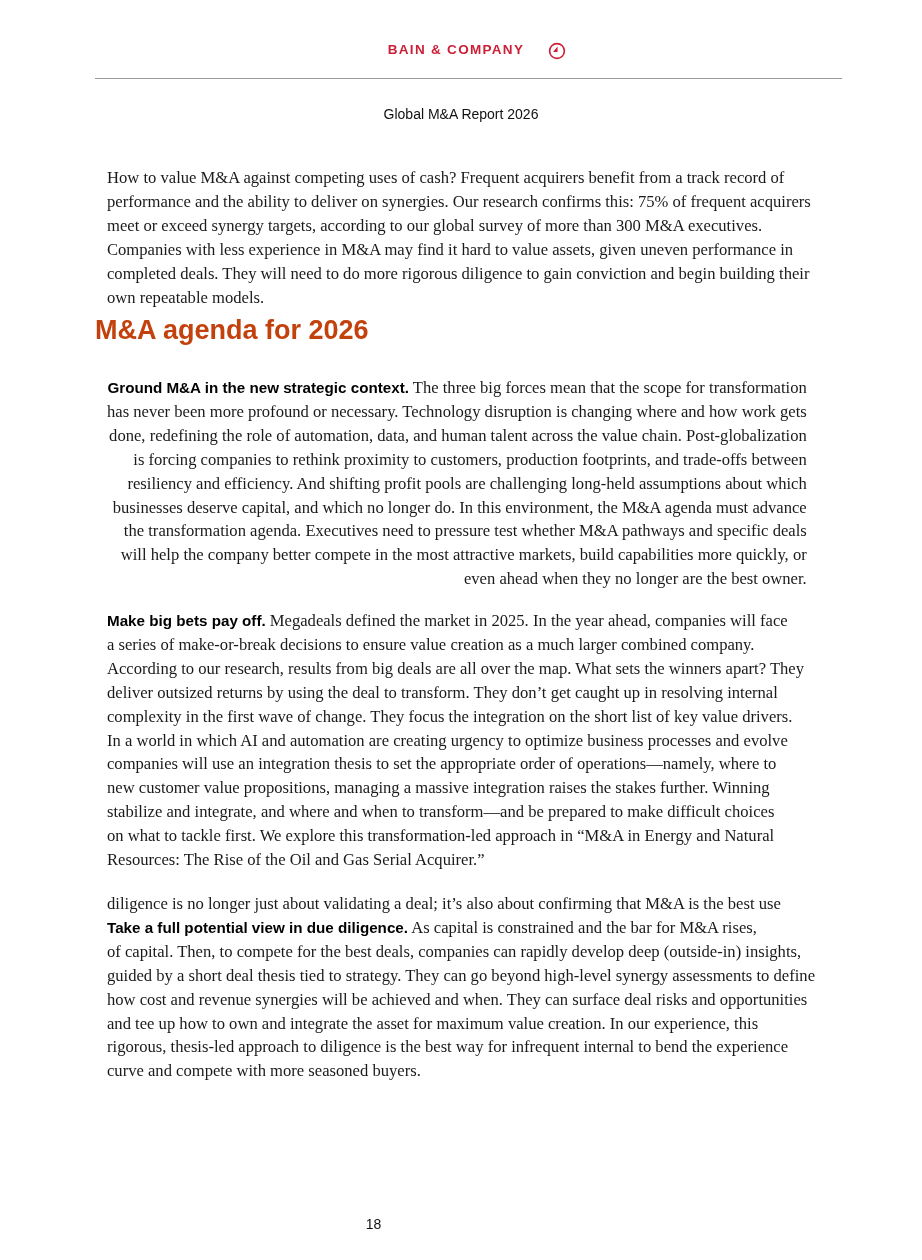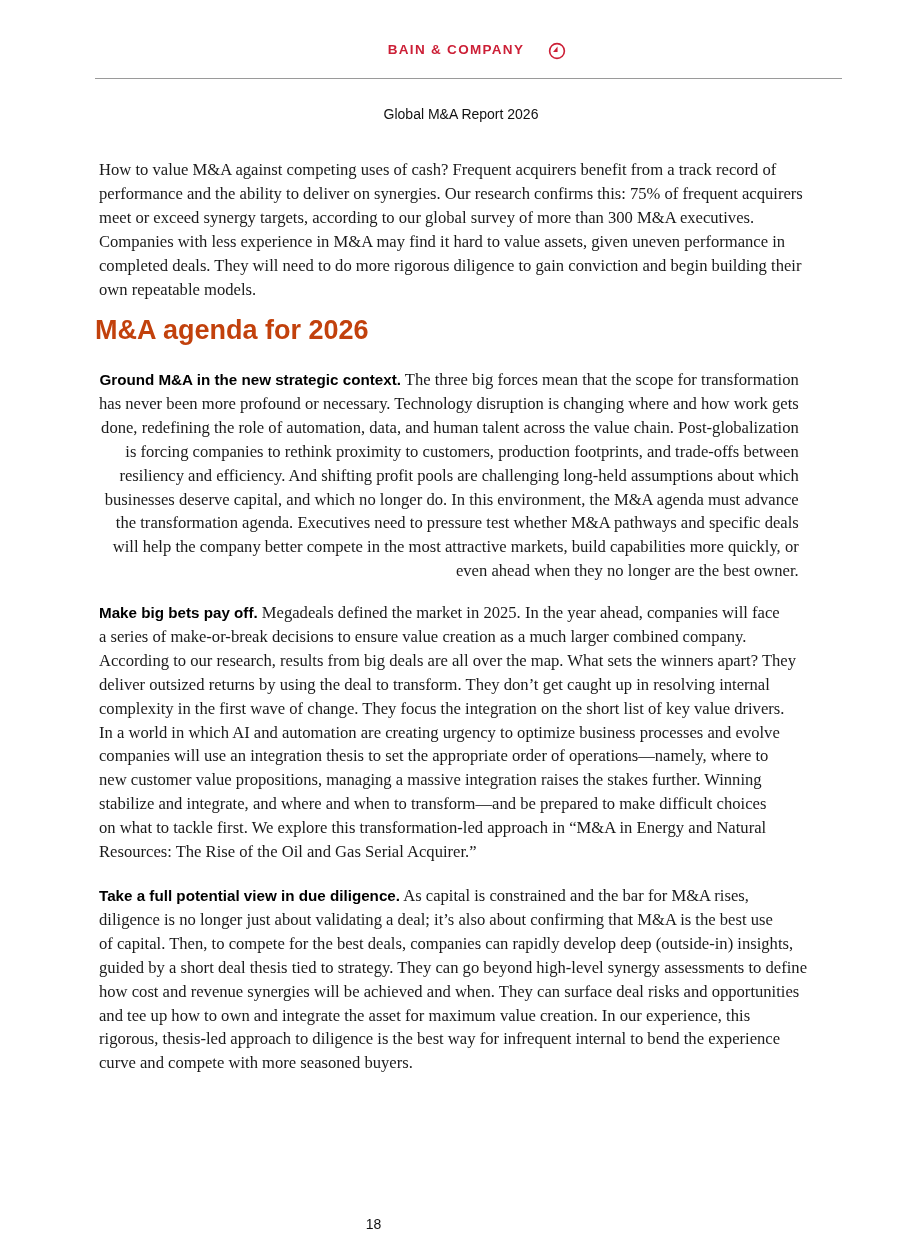--- a/index.html
+++ b/index.html
@@ -12,21 +12,21 @@
     }
     .brand-inner { display: inline-flex; align-items: flex-end; gap: 24px; margin-left: 12px; padding-left: 20px; }
     .brand-logo { display: inline-block; width: 18px; height: 18px; vertical-align: middle; }
     .rule { position: absolute; top: 78px; left: 95px; width: 747px; height: 1px; background: #9a9a9a; }
     .report-title {
       position: absolute; top: 94px; left: 0; width: 922px; text-align: center;
       font-family: "Liberation Sans", sans-serif; font-size: 14px; color: #111; line-height: 18px; margin-top: 11px;
     }
     .content { position: absolute; left: 95px; top: 154px; width: 750px; }
     p.body {
-      margin: 4px; font-family: "Liberation Serif", serif; font-size: 16.6px;
+      margin: 12px; font-family: "Liberation Serif", serif; font-size: 16.6px;
       line-height: 23.9px; color: #1a1a1a;
     }
     .lead { font-family: "Liberation Sans", sans-serif; font-weight: bold; font-size: 15.2px; color: #000; }
     h2.section {
       margin: 0; font-family: "Liberation Sans", sans-serif; font-weight: bold;
       font-size: 27px; line-height: 28px; color: #c2410c;
     }
     .p1 { position: absolute; top: 0; }
     .h2 { position: absolute; top: 162px; }
     .p2 { position: absolute; top: 210px; text-align: right; }
@@ -90,22 +90,22 @@
       <span class="line">complexity in the first wave of change. They focus the integration on the short list of key value drivers.</span>
       <span class="line">In a world in which AI and automation are creating urgency to optimize business processes and evolve</span>
       <span class="line">companies will use an integration thesis to set the appropriate order of operations—namely, where to</span>
       <span class="line">new customer value propositions, managing a massive integration raises the stakes further. Winning</span>
       <span class="line">stabilize and integrate, and where and when to transform—and be prepared to make difficult choices</span>
       <span class="line">on what to tackle first. We explore this transformation-led approach in “M&amp;A in Energy and Natural</span>
       <span class="line">Resources: The Rise of the Oil and Gas Serial Acquirer.”</span>
     </p>
 
     <p class="body p4">
+      <span class="line">diligence is no longer just about validating a deal; it’s also about confirming that M&amp;A is the best use</span>
       <span class="line"><span class="lead">Take a full potential view in due diligence.</span><span> As capital is constrained and the bar for M&amp;A rises,</span></span>
-      <span class="line">diligence is no longer just about validating a deal; it’s also about confirming that M&amp;A is the best use</span>
       <span class="line">of capital. Then, to compete for the best deals, companies can rapidly develop deep (outside-in) insights,</span>
       <span class="line">guided by a short deal thesis tied to strategy. They can go beyond high-level synergy assessments to define</span>
       <span class="line">how cost and revenue synergies will be achieved and when. They can surface deal risks and opportunities</span>
       <span class="line">and tee up how to own and integrate the asset for maximum value creation. In our experience, this</span>
       <span class="line">rigorous, thesis-led approach to diligence is the best way for infrequent internal to bend the experience</span>
       <span class="line">curve and compete with more seasoned buyers.</span>
     </p>
   </div>
 
   <div class="page-number">18</div>

